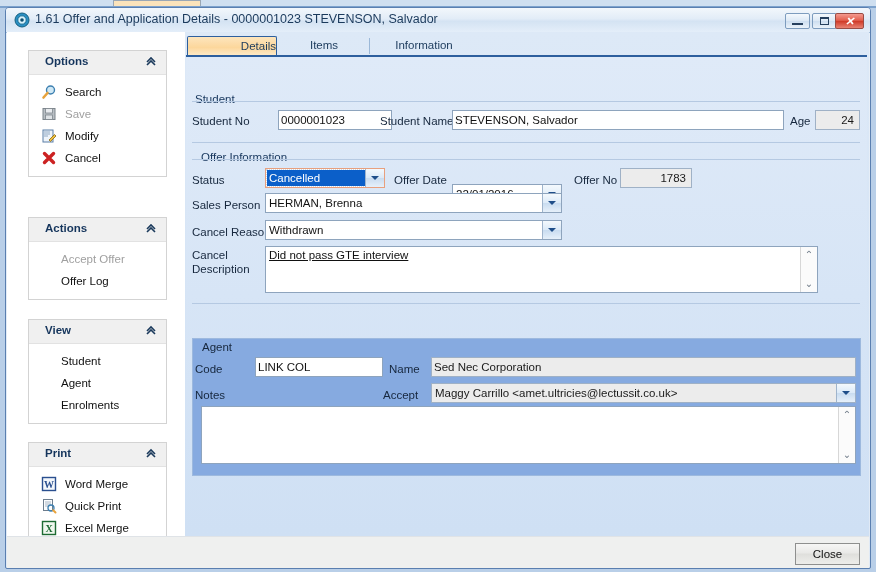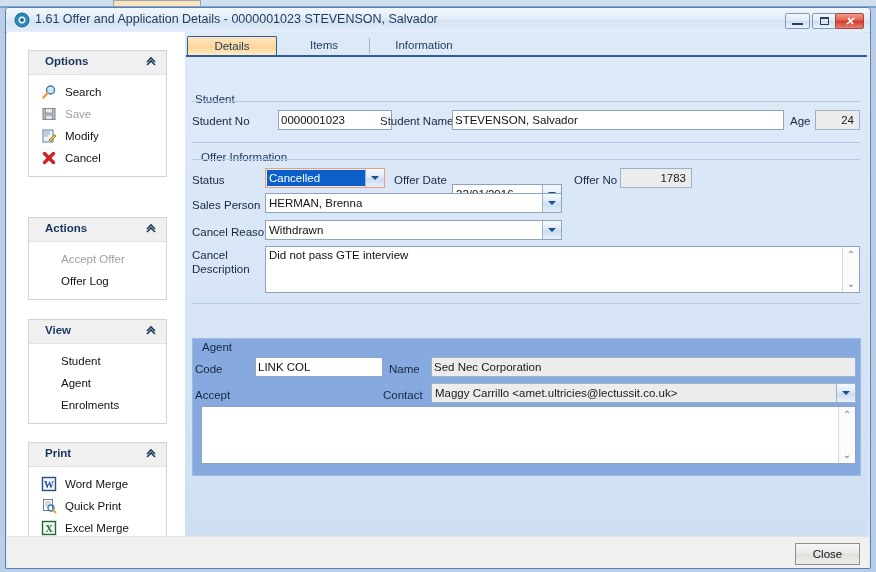--- a/index.html
+++ b/index.html
@@ -65,21 +65,21 @@
 
   
   #formpanel{
     position:absolute;left:178px;top:0;width:684px;height:504px;
     background:linear-gradient(to bottom,#dde9f7 0%,#cfe0f4 100%);
   }
   #tabstrip{position:absolute;left:1px;top:4px;width:682px;height:20px;}
   .tab{position:absolute;top:0;height:20px;line-height:19px;text-align:center;font-size:11.5px;color:#1b3a5c;
        box-sizing:border-box;}
   #tab-details{left:1px;width:90px;background:linear-gradient(to bottom,#fde5bd 0%,#fcd79c 55%,#ffeccb 100%);
-       border:1px solid #2d5f9e;border-bottom:none;border-radius:2px 2px 0 0;font-weight:normal;}
+       border:1px solid #2d5f9e;border-bottom:none;border-radius:2px 2px 0 0;font-weight:normal;text-align:right;}
   #tab-items{left:93px;width:90px;}
   #tab-instal{left:185px;width:106px;}
   #tab-sep1{position:absolute;left:183px;top:2px;width:1px;height:16px;background:#9bb8d8;}
   #tab-underline{position:absolute;left:1px;top:23px;width:681px;height:2px;background:#2d5f9e;}
 
   #formarea{position:absolute;left:1px;top:25px;width:681px;height:474px;
        background:linear-gradient(to bottom,#dfeaf8 0%,#cfe0f4 100%);}
 
   .sect-label{position:absolute;font-size:11.5px;color:#15355c;background:transparent;padding:0 3px;}
   .sect-line{position:absolute;height:1px;background:#b5c9e2;}
@@ -348,41 +348,41 @@
         </div>
 
         <span class="lbl" style="left:6px;top:169px;">Cancel Reason</span>
         <div class="combo" style="left:79px;top:163px;width:297px;height:20px;">
           <span class="cv">Withdrawn</span>
           <span class="cbtn"></span>
         </div>
 
         <span class="lbl" style="left:6px;top:192px;">Cancel</span>
         <span class="lbl" style="left:6px;top:206px;">Description</span>
-        <div class="ta" style="left:79px;top:189px;width:595px;height:47px;">
+        <div class="ta" style="left:79px;top:189px;width:553px;height:47px;text-decoration:underline;">
           <span>Did not pass GTE interview</span>
           <span class="sb">
             <span class="ar up">⌃</span>
             <span class="ar dn">⌄</span>
           </span>
         </div>
 
         <div id="agentbox">
           <div id="agent-inner">
             <span class="sect-label" style="left:6px;top:2px;color:#16273d;">Agent</span>
 
             <span class="lbl" style="left:2px;top:24px;">Code</span>
             <div class="fld" style="left:62px;top:18px;width:128px;height:20px;">LINK COL</div>
 
             <span class="lbl" style="left:196px;top:24px;">Name</span>
             <div class="fld ro" style="left:238px;top:18px;width:425px;height:20px;">Sed Nec Corporation</div>
 
-            <span class="lbl" style="left:2px;top:50px;">Accept</span>
-
-            <span class="lbl" style="left:190px;top:50px;">Contact</span>
+            <span class="lbl" style="left:2px;top:50px;">Notes</span>
+
+            <span class="lbl" style="left:190px;top:50px;">Accept</span>
             <div class="combo ro" style="left:238px;top:44px;width:425px;height:20px;">
               <span class="cv">Maggy Carrillo &lt;amet.ultricies@lectussit.co.uk&gt;</span>
               <span class="cbtn"></span>
             </div>
 
             <div class="ta" style="left:8px;top:67px;width:655px;height:58px;">
               <span></span>
               <span class="sb">
                 <span class="ar up">⌃</span>
                 <span class="ar dn">⌄</span>

